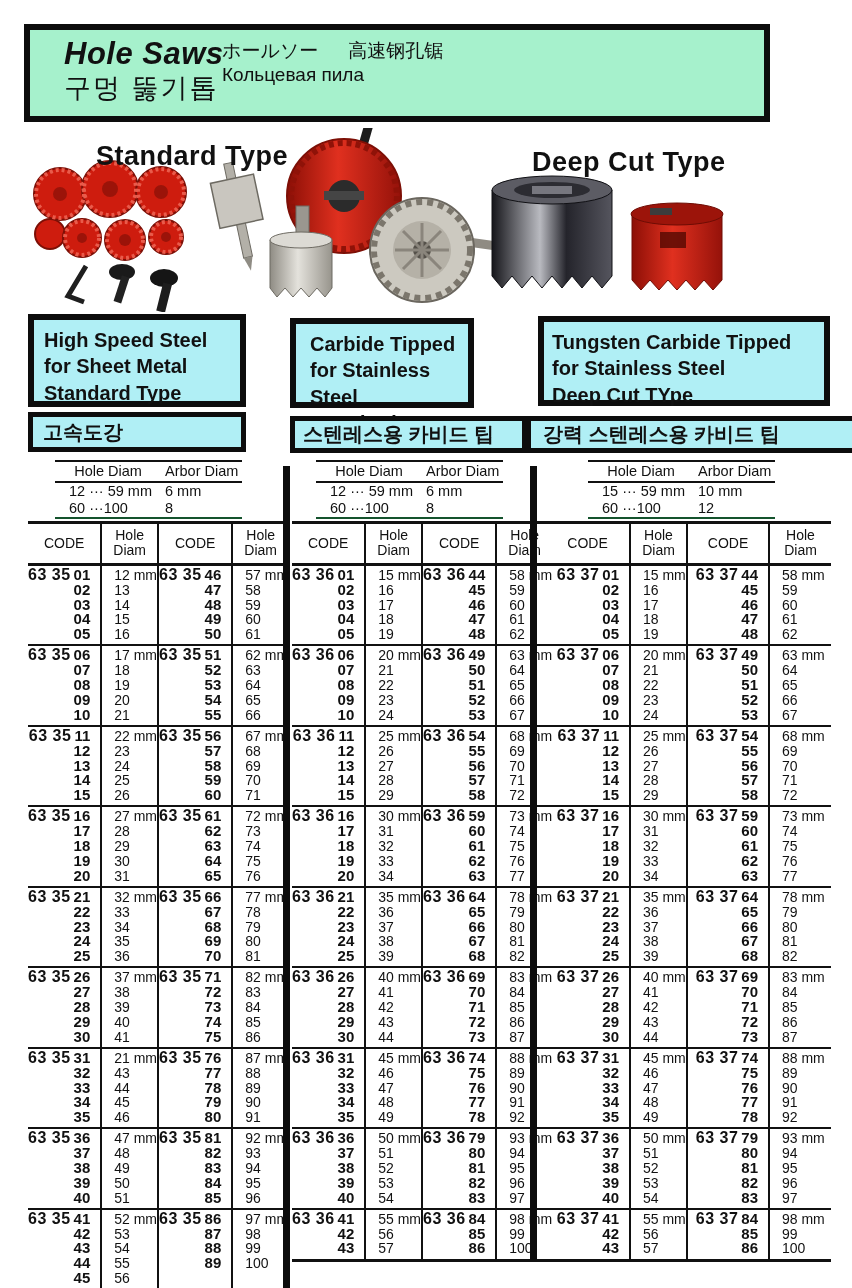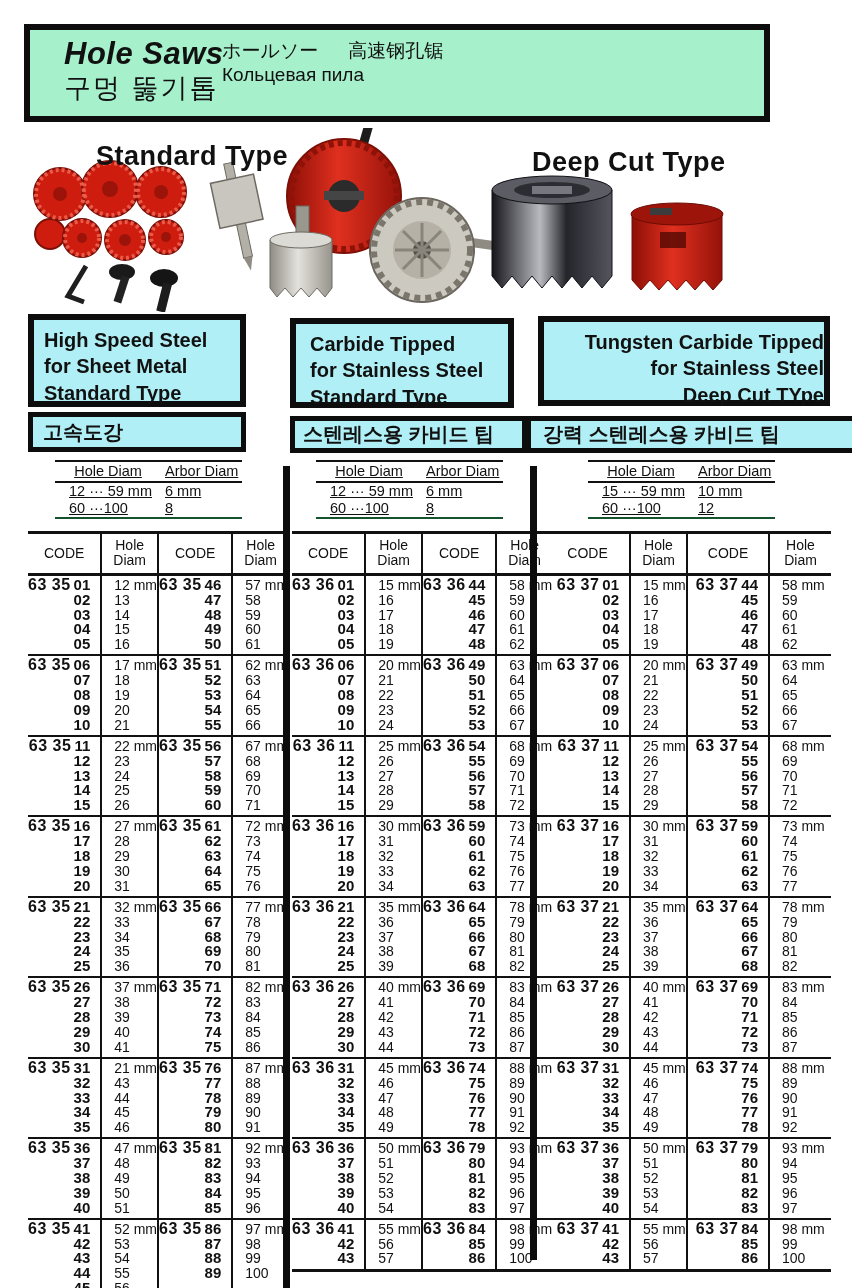--- a/index.html
+++ b/index.html
@@ -26,22 +26,22 @@
   .cap-deep{ left:532px; top:147px; }
 
   .photos { position:absolute; left:24px; top:128px; width:806px; height:184px; }
 
   
   .sec-title {
     position:absolute; border:6px solid #0d0d0d;
     font-weight:700; font-size:20px; line-height:1.32; padding-top:7px;
   }
   #t0 { left:28px;  top:314px; width:218px; height:93px; padding-left:10px; }
-  #t1 { left:290px; top:318px; width:224px; height:90px; padding-left:14px; }
-  #t2 { left:538px; top:316px; width:292px; height:90px; padding-left:8px;text-align:right;  }
+  #t1 { left:290px; top:318px; width:184px; height:90px; padding-left:14px; }
+  #t2 { left:538px; top:316px; width:292px; height:90px; padding-left:8px;  }
 
   .sec-kr {
     position:absolute; border:5px solid #0d0d0d;
     font-weight:700; font-size:20px; display:flex; align-items:center;
   }
   #k0 { left:28px;  top:412px; width:218px; height:40px; padding-left:10px; }
   #k1 { left:290px; top:416px; width:237px; height:37px; padding-left:8px; }
   #k2 { left:526px; top:416px; width:332px; height:37px; padding-left:12px; }
 
   
@@ -49,21 +49,21 @@
   .vdiv1 { left:283px; top:466px; height:822px; }
   .vdiv2 { left:530px; top:466px; height:794px; }
 
   
   .col { position:absolute; top:455px; }
   #c0 { left:28px;  width:253px; }
   #c1 { left:292px; width:240px; }
   #c2 { left:546px; width:287px; }
 
   
-  .spec { border-collapse:collapse; margin-top:5px; margin-bottom:12px;text-decoration:underline; }
+  .spec { border-collapse:collapse; margin-top:5px; margin-bottom:2px; }
   .spec th { font-weight:400; font-size:14.5px; padding:1px 4px 2px; text-align:center; white-space:nowrap; }
   .spec th:first-child { width:106px; }
   .spec th:last-child  { width:72px; }
   .spec thead tr { border-top:2px solid #111; border-bottom:2px solid #111; }
   .spec tbody tr:last-child { border-bottom:2px solid #14532d; }
   .spec td { font-size:14.5px; line-height:17px; white-space:nowrap; }
   .spec td:first-child { padding-left:14px; }
   .spec td:last-child  { padding-left:4px; }
 
   

